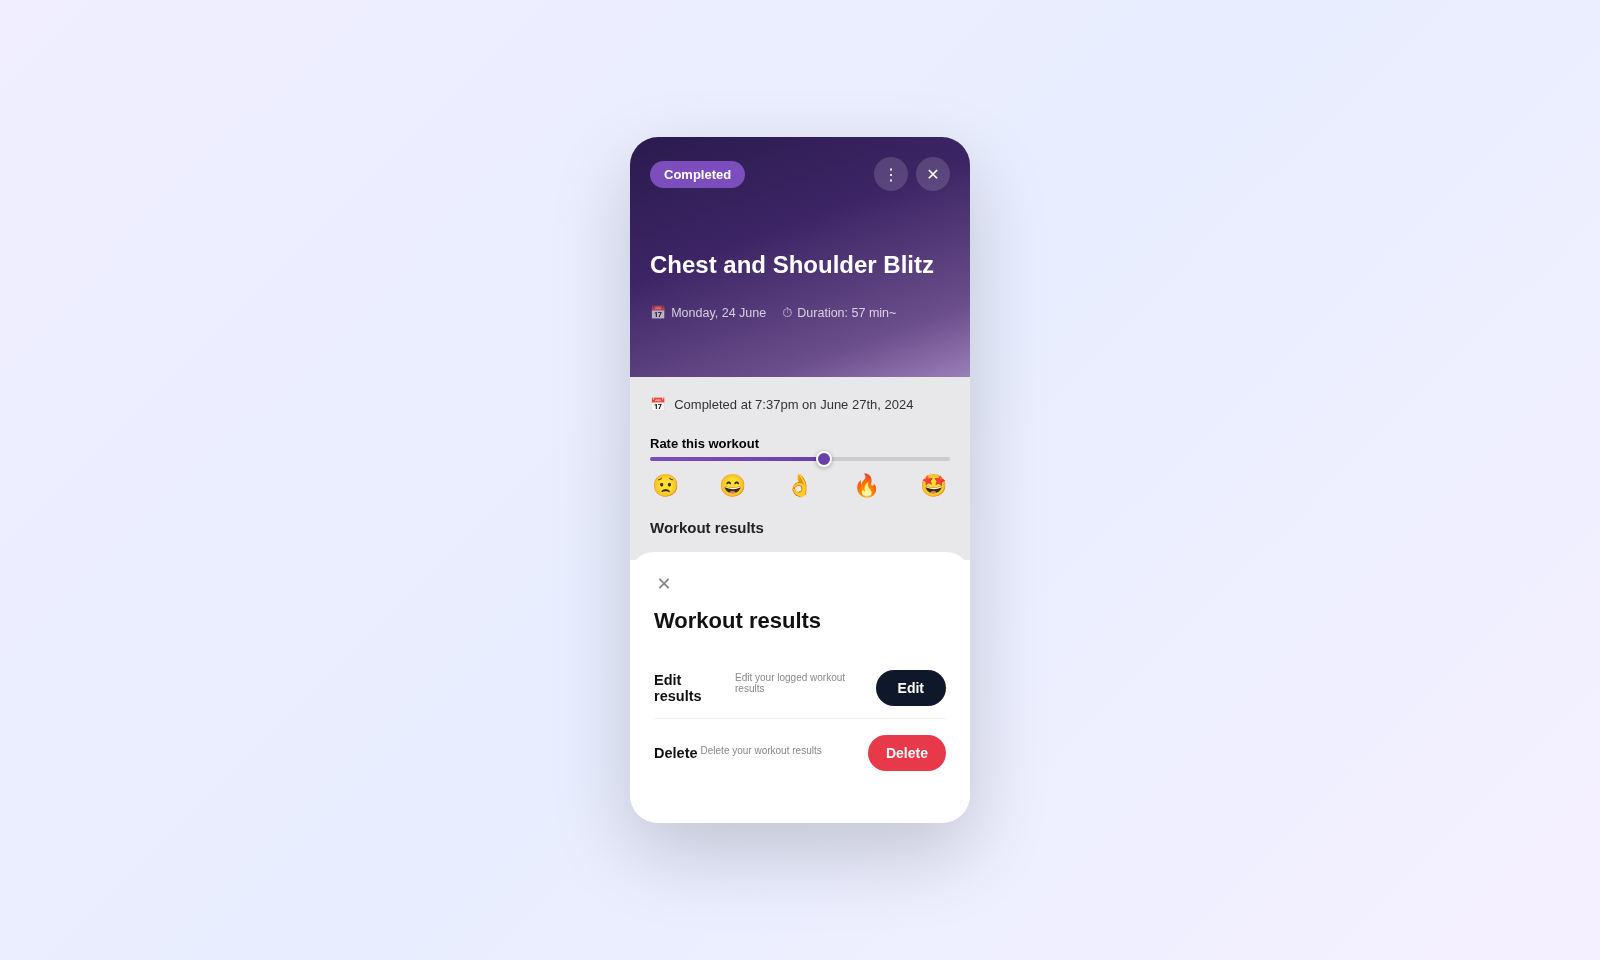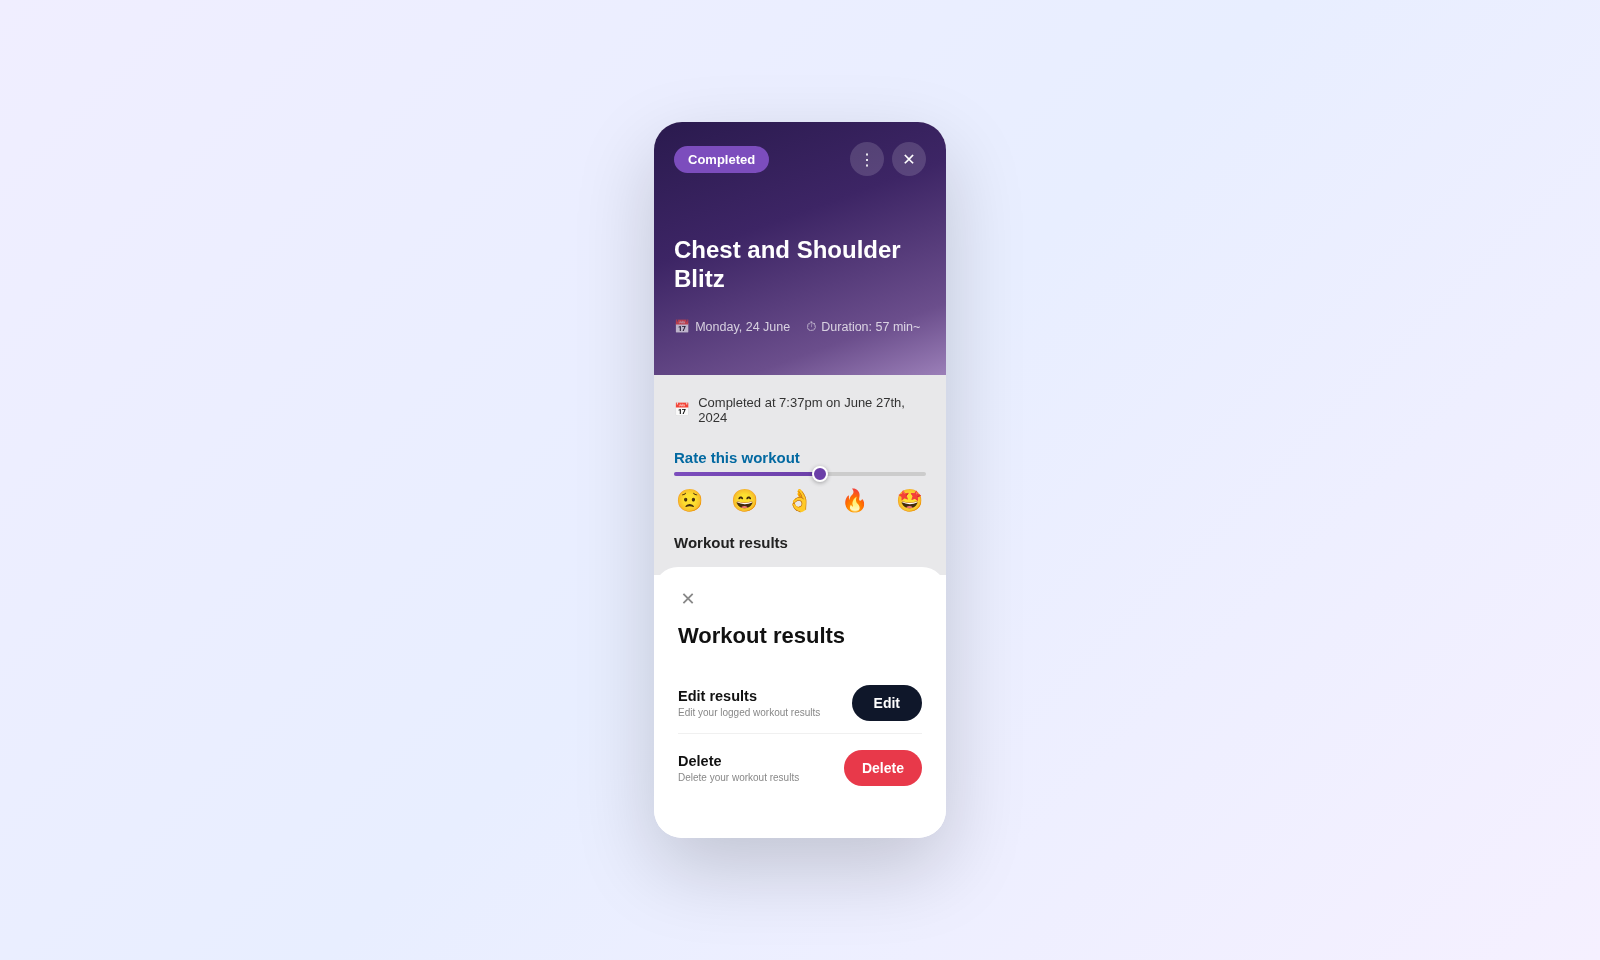--- a/index.html
+++ b/index.html
@@ -8,21 +8,21 @@
       height: 960px;
       background: linear-gradient(135deg, #f0eeff 0%, #e8eeff 50%, #f5f0ff 100%);
       display: flex;
       align-items: center;
       justify-content: center;
       font-family: -apple-system, BlinkMacSystemFont, 'Segoe UI', sans-serif;
       overflow: hidden;
     }
 
     .phone-container {
-      width: 292px;
+      width: 340px;
       border-radius: 28px;
       box-shadow: 0 30px 80px rgba(0,0,0,0.18);
       overflow: hidden;
       background: #fff;
       position: relative;
     }
 
     
     .workout-header {
       background: linear-gradient(160deg, #2a1a4e 0%, #3d2565 40%, #6b4e8c 80%, #9b7fb8 100%);
@@ -105,23 +105,23 @@
     .completed-at-row {
       display: flex;
       align-items: center;
       gap: 8px;
       font-size: 13px;
       color: #333;
       margin-bottom: 24px;
     }
 
     .rate-label {
-      font-size: 15px;
-      font-weight: 600;
-      color: #0369a1;
+      font-size: 13px;
+      font-weight: 600;
+      color: #000000;
       margin-bottom: 6px;
     }
 
     .slider-wrapper {
       position: relative;
       margin-bottom: 12px;
     }
 
     .slider-track {
       height: 4px;
@@ -212,21 +212,21 @@
       border-bottom: 1px solid #f0f0f0;
       margin-bottom: 4px;
     }
 
     .action-row:last-child {
       border-bottom: none;
     }
 
     .action-text-group {
       display: flex;
-      flex-direction: column;
+      flex-direction: row;
       gap: 3px;
     }
 
     .action-title {
       font-size: 14.5px;
       font-weight: 600;
       color: #111;
     }
 
     .action-subtitle {

